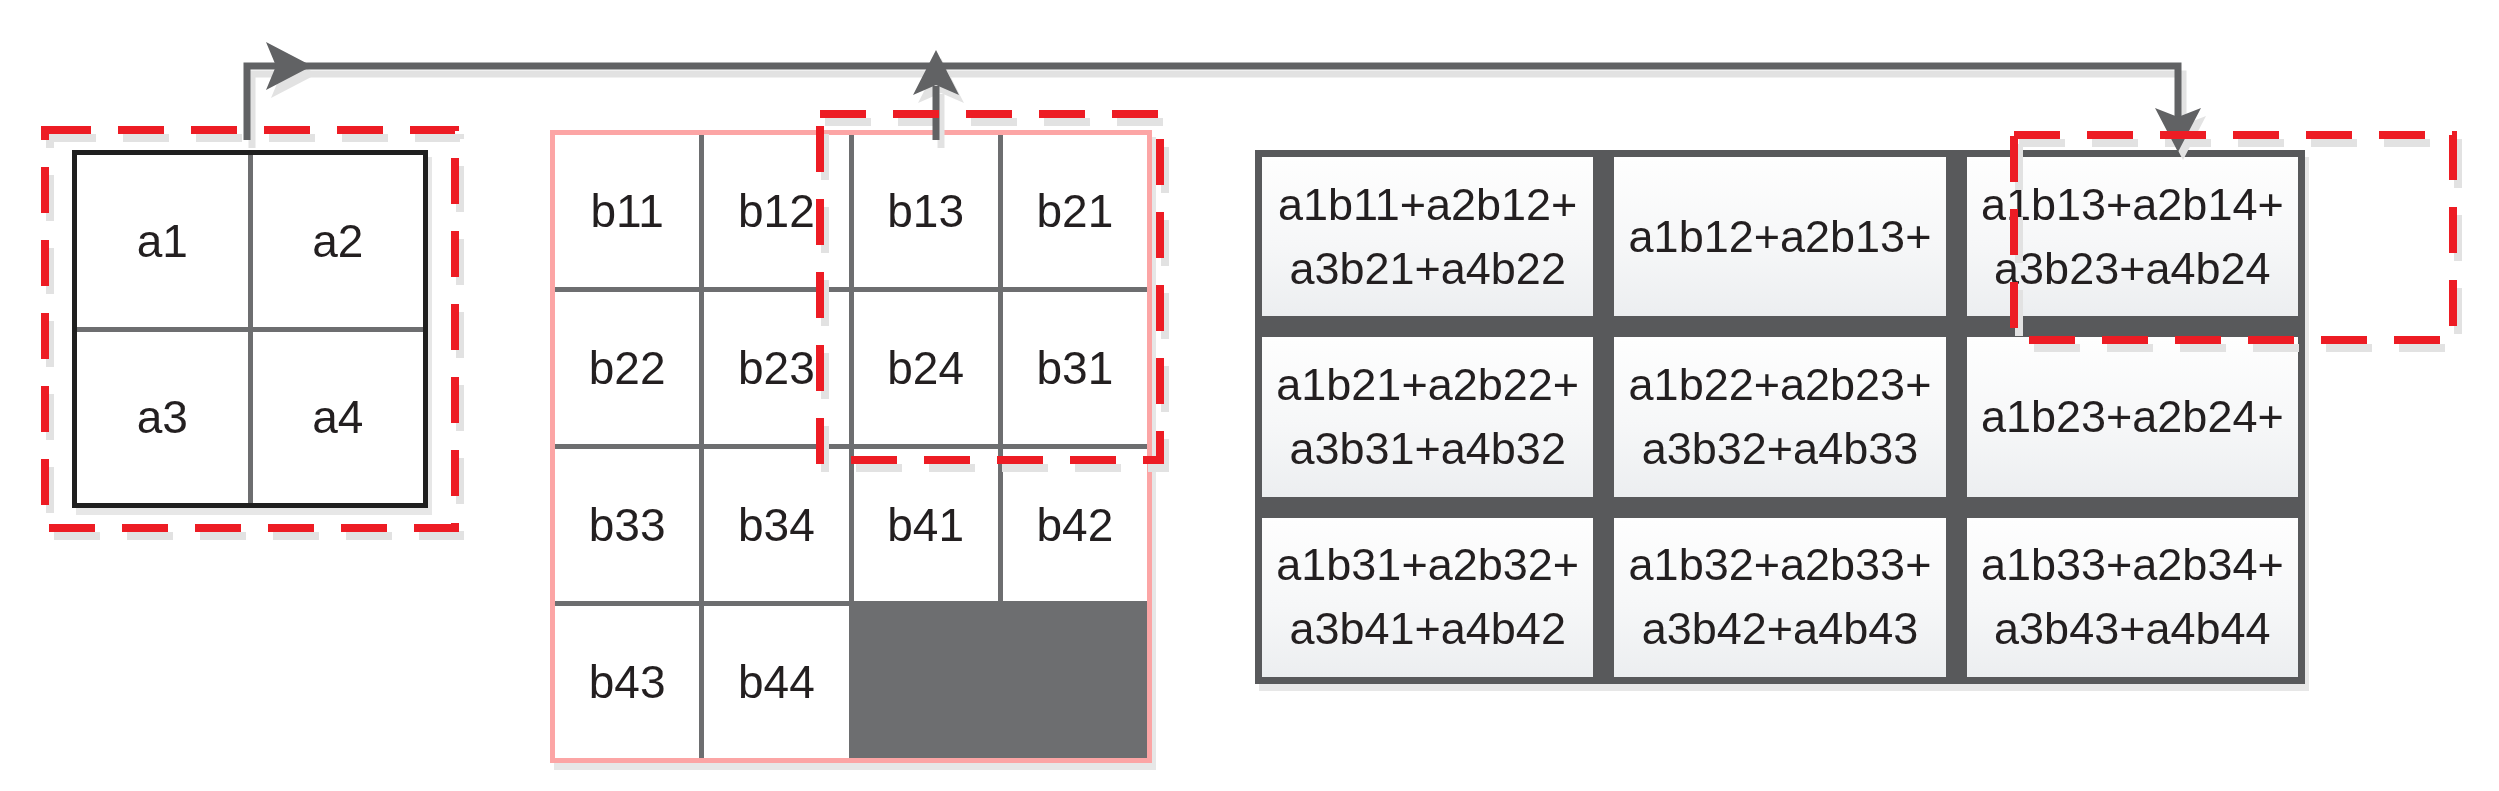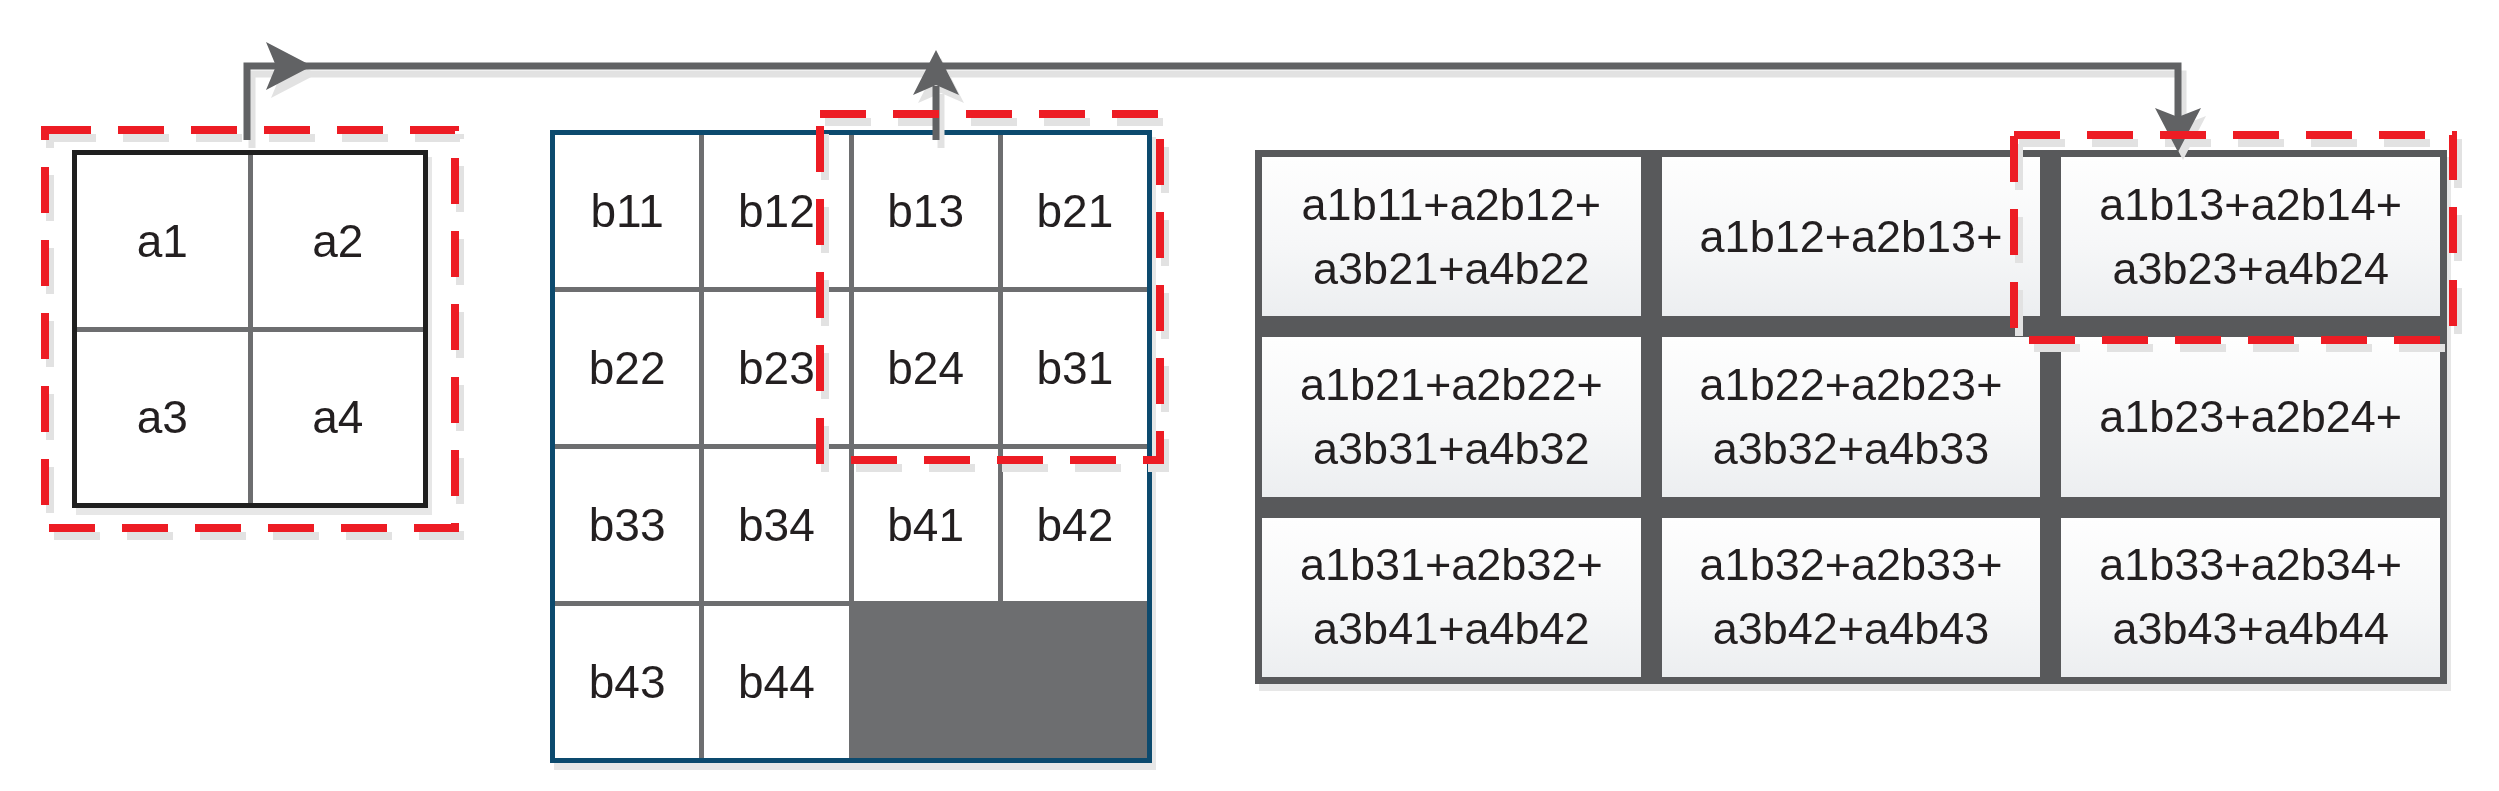--- a/index.html
+++ b/index.html
@@ -8,25 +8,25 @@
 
   .matrix { position: absolute; display: grid; filter: drop-shadow(4px 7px 0 #e7e7e7); box-sizing: border-box; }
 
   #matrix-a {
     left: 72px; top: 150px; width: 356px; height: 358px;
     border: 5px solid #1f1f1f; background: #6d6e70;
     grid-template-columns: 1fr 1fr; grid-template-rows: 1fr 1fr; gap: 5px;
   }
   #matrix-b {
     left: 550px; top: 130px; width: 602px; height: 633px;
-    border: 5px solid #0c4a6e; background: #6d6e70;
+    border: 5px solid #fca5a5; background: #6d6e70;
     grid-template-columns: repeat(4, 1fr); grid-template-rows: repeat(4, 1fr); gap: 5px;
   }
   #matrix-c {
-    left: 1255px; top: 150px; width: 1192px; height: 534px;
+    left: 1255px; top: 150px; width: 1050px; height: 534px;
     border: 7px solid #58595b; background: #58595b;
     grid-template-columns: repeat(3, 1fr); grid-template-rows: repeat(3, 1fr); gap: 21px;
   }
 
   .cell {
     background: #ffffff; display: flex; align-items: center; justify-content: center;
     font-size: 46px; color: #231f20; text-align: center;
   }
   #matrix-c .cell {
     flex-direction: column;

